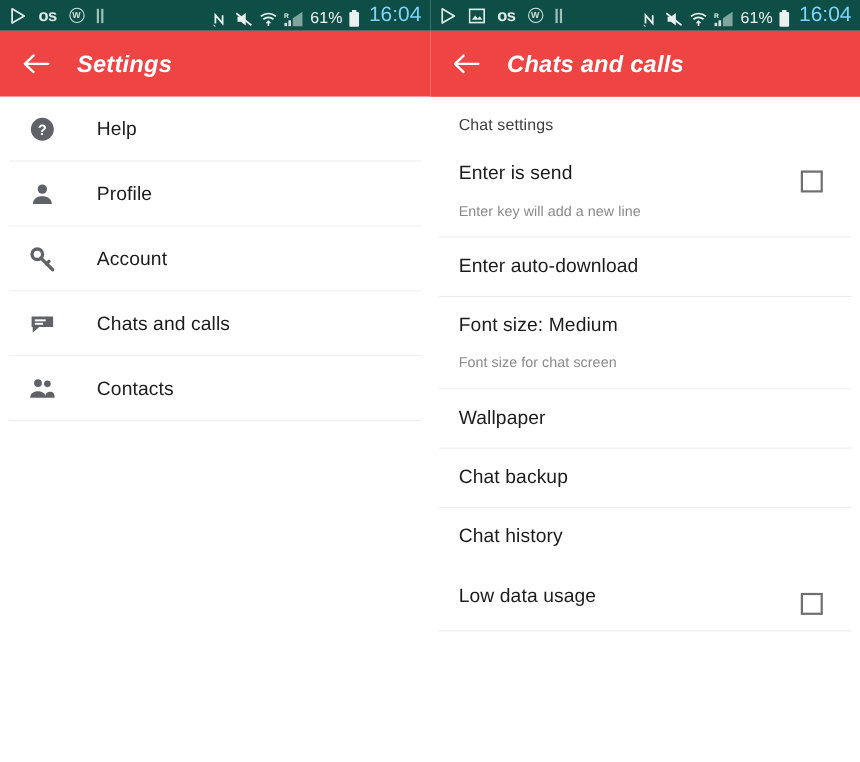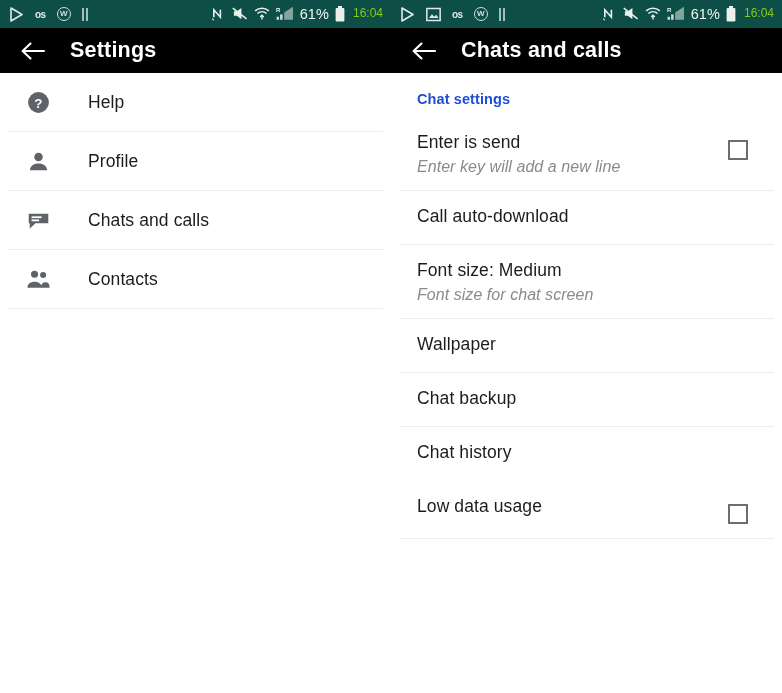--- a/index.html
+++ b/index.html
@@ -14,37 +14,37 @@
   .phone{ width:391px; height:693px; background:#ffffff; position:relative; overflow:hidden; }
   .phone.left{ width:391px; }
   .phone.right{ width:391px; }
 
   
   .statusbar{
     height:28px; background:#0d4f46; display:flex; align-items:center;
     padding:0 8px 0 10px; color:#e8f0ee;
   }
   .sb-left{ display:flex; align-items:center; gap:11px; }
-  .sb-right{ margin-left:auto; display:flex; align-items:flex-start; gap:6px; }
+  .sb-right{ margin-left:auto; display:flex; align-items:flex-end; gap:6px; }
   .sb-ico{ display:block; }
   .sb-text{ font-size:14.5px; letter-spacing:.1px; color:#f2f6f5; font-weight:400; }
-  .sb-time{ font-size:12px; color:#84cc16; margin-left:2px; }
-  .glyph-os{ font-size:10px; font-weight:700; letter-spacing:-.5px; color:#dfeae8; }
+  .sb-time{ font-size:19px; color:#7dd3fc; margin-left:2px; }
+  .glyph-os{ font-size:15px; font-weight:700; letter-spacing:-.5px; color:#dfeae8; }
   .circle-w{
     width:14px;height:14px;border-radius:50%;border:1.6px solid #cfe0dc;
     display:flex;align-items:center;justify-content:center;
     font-size:8px;font-weight:700;color:#cfe0dc;line-height:1;
   }
   .pausebars{ display:flex; gap:2px; }
   .pausebars i{ display:block; width:2px; height:13px; background:#9fc0b9; }
 
   
   .appbar{
-    height:45px; background:#000000; display:flex; align-items:center;
-    padding:0 0 0 16px; color:#ffffff;
+    height:60px; background:#ef4444; display:flex; align-items:center;
+    padding:0 0 0 16px; color:#ffffff;font-style:italic;
   }
   .back-btn{
     width:34px;height:34px;display:flex;align-items:center;justify-content:center;
     cursor:pointer;flex:0 0 auto;
   }
   .appbar-title{
     font-size:21.5px; font-weight:700; color:#ffffff; margin-left:20px;
     letter-spacing:.2px; white-space:nowrap;
   }
 
@@ -64,40 +64,39 @@
     width:32px;height:32px;display:flex;align-items:center;justify-content:center;
     flex:0 0 32px; margin-left:6px;
   }
   .set-label{
     font-size:17.5px; color:#1c1c1c; margin-left:34px; font-weight:400;
     letter-spacing:.1px;
   }
 
   
   .pref-section-head{
-    font-size:14.5px; font-weight:700; color:#1d4ed8; letter-spacing:.1px;
+    font-size:14.5px; font-weight:400; color:#404040; letter-spacing:.1px;
     padding:18px 4px 10px 26px;
   }
   .pref-row{
     position:relative; display:flex; align-items:flex-start;
     padding:14px 16px 15px 26px; min-height:54px; cursor:pointer; background:#fff;
   }
   .pref-row::after{
     content:""; position:absolute; left:8px; right:8px; bottom:0;
     height:1px; background:#ececec;
   }
   .pref-row.no-rule::after{ display:none; }
   .pref-texts{ flex:1 1 auto; padding-right:8px; }
   .pref-title{
     font-size:17.5px; color:#1c1c1c; line-height:22px; letter-spacing:.1px;
   }
   .pref-sub{
-    font-size:16px; color:#8a8a8a; line-height:19px; margin-top:4px;
+    font-size:13px; color:#8a8a8a; line-height:19px; margin-top:14px;
     letter-spacing:.05px;
-    font-style:italic;
   }
   .checkbox{
     width:20px;height:20px;border:2px solid #6e6e6e;background:#fff;
     flex:0 0 20px; margin-top:9px; margin-right:18px; cursor:pointer;
   }
 </style>
 </head>
 <body>
 
 <div class="screens">
@@ -173,20 +172,30 @@
       <div class="set-row">
         <span class="set-icon">
           <svg width="25" height="25" viewBox="0 0 24 24">
               <circle cx="12" cy="7.6" r="4.1" fill="#5f6368"></circle>
               <path d="M3.8 20.5c0-4.3 3.7-6.6 8.2-6.6s8.2 2.3 8.2 6.6z" fill="#5f6368"></path>
             </svg>
         </span>
         <span class="set-label">Profile</span>
       </div>
 
+      <div class="set-row">
+        <span class="set-icon">
+          <svg width="25" height="25" viewBox="0 0 24 24">
+              <circle cx="7.6" cy="7.8" r="4.6" fill="none" stroke="#5f6368" stroke-width="2.9"></circle>
+              <path d="M10.6 11 21 21.3" stroke="#5f6368" stroke-width="2.9" stroke-linecap="round"></path>
+              <path d="M15.6 16.2l2.2-2.2" stroke="#5f6368" stroke-width="2.9" stroke-linecap="round"></path>
+            </svg>
+        </span>
+        <span class="set-label">Account</span>
+      </div>
 
       <div class="set-row">
         <span class="set-icon">
           <svg width="25" height="25" viewBox="0 0 24 24">
               <path d="M2.6 5.4h18.8v9.2H9.2L3.6 19.6v-5H2.6z" fill="#5f6368"></path>
               <rect x="5.4" y="8" width="9.6" height="1.7" fill="#ffffff"></rect>
               <rect x="5.4" y="11" width="7.2" height="1.7" fill="#ffffff"></rect>
             </svg>
         </span>
         <span class="set-label">Chats and calls</span>
@@ -275,21 +284,21 @@
       <div class="pref-row">
         <div class="pref-texts">
           <div class="pref-title">Enter is send</div>
           <div class="pref-sub">Enter key will add a new line</div>
         </div>
         <span class="checkbox"></span>
       </div>
 
       <div class="pref-row">
         <div class="pref-texts">
-          <div class="pref-title">Call auto-download</div>
+          <div class="pref-title">Enter auto-download</div>
         </div>
       </div>
 
       <div class="pref-row">
         <div class="pref-texts">
           <div class="pref-title">Font size: Medium</div>
           <div class="pref-sub">Font size for chat screen</div>
         </div>
       </div>
 

